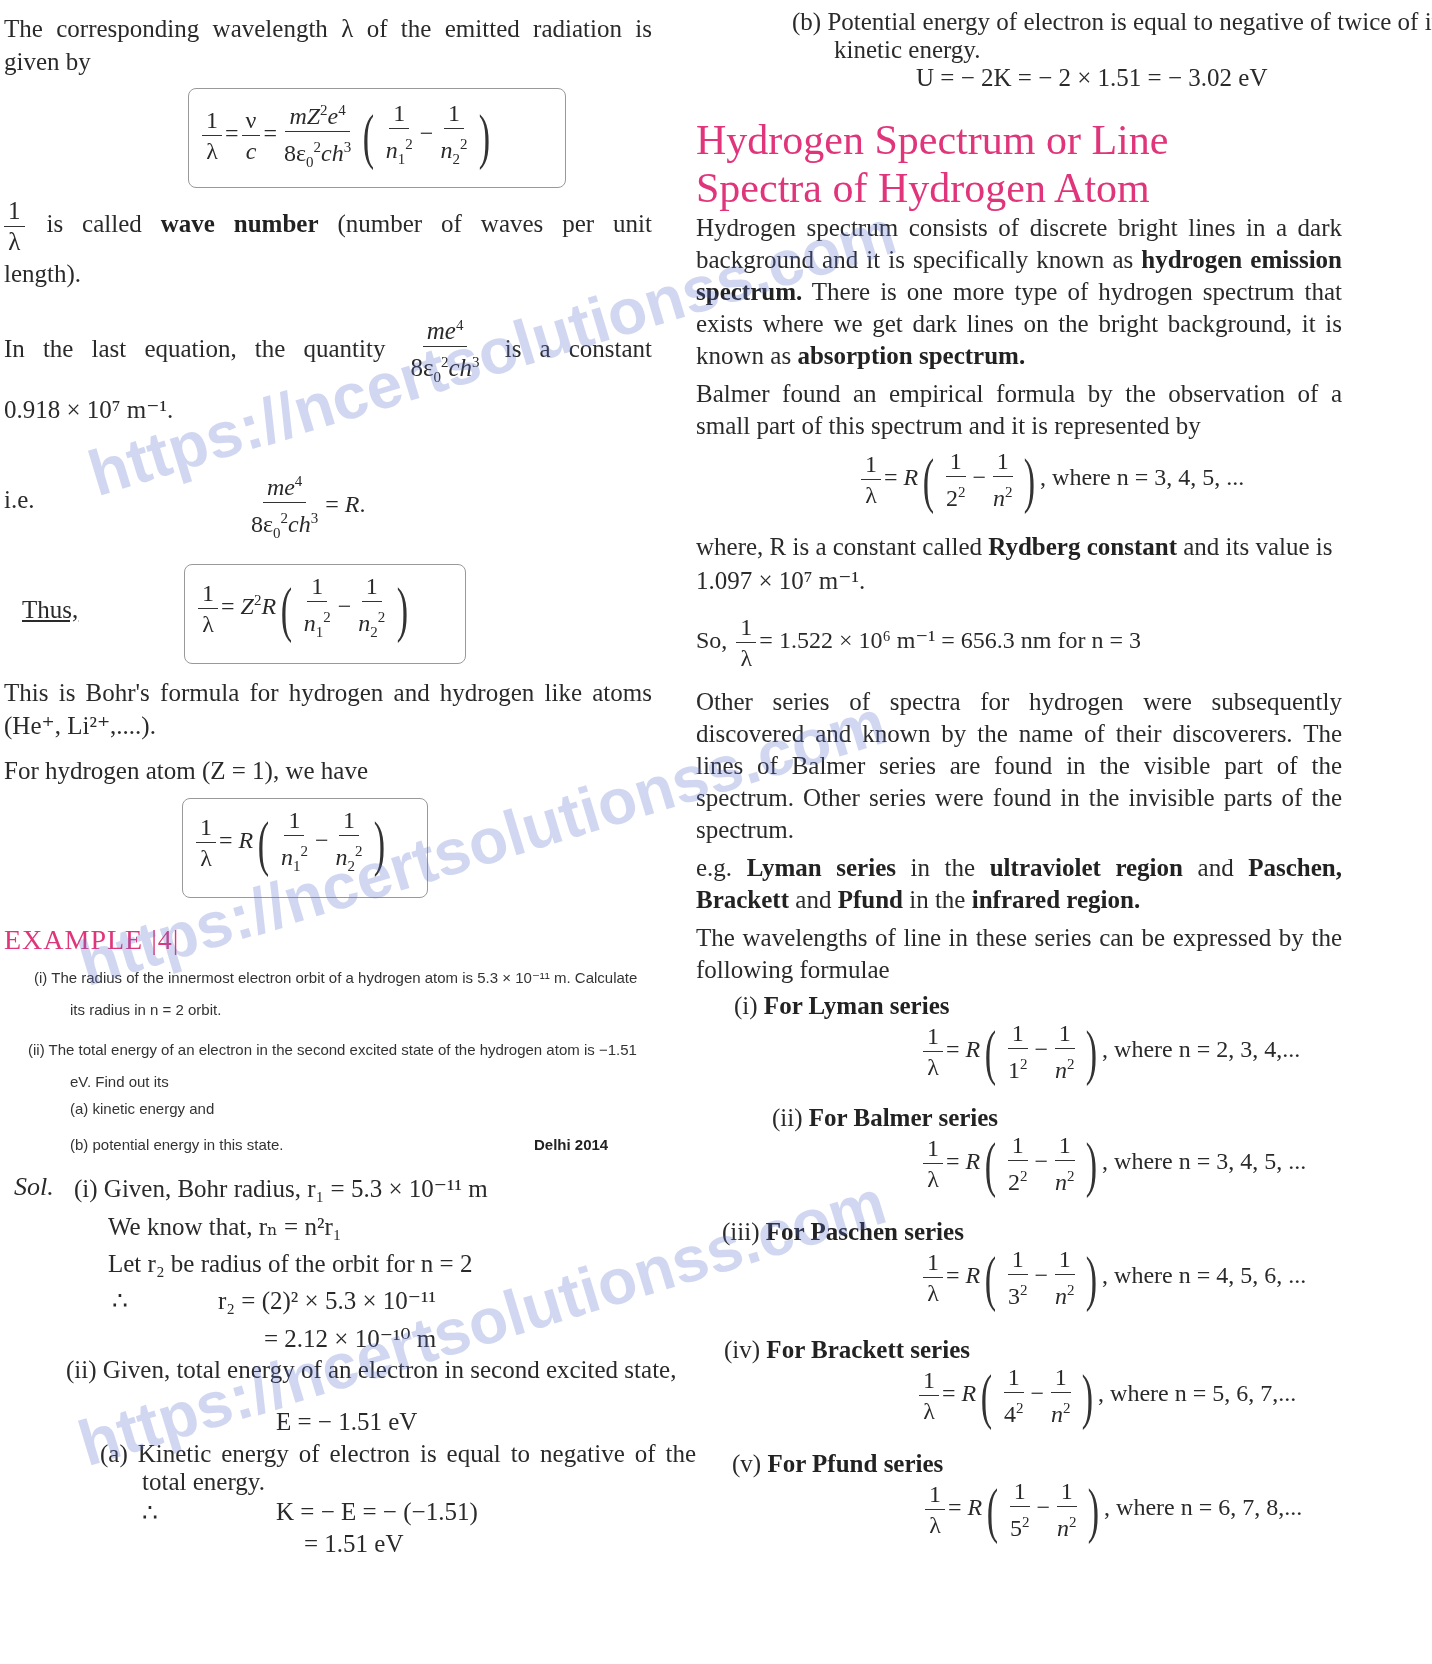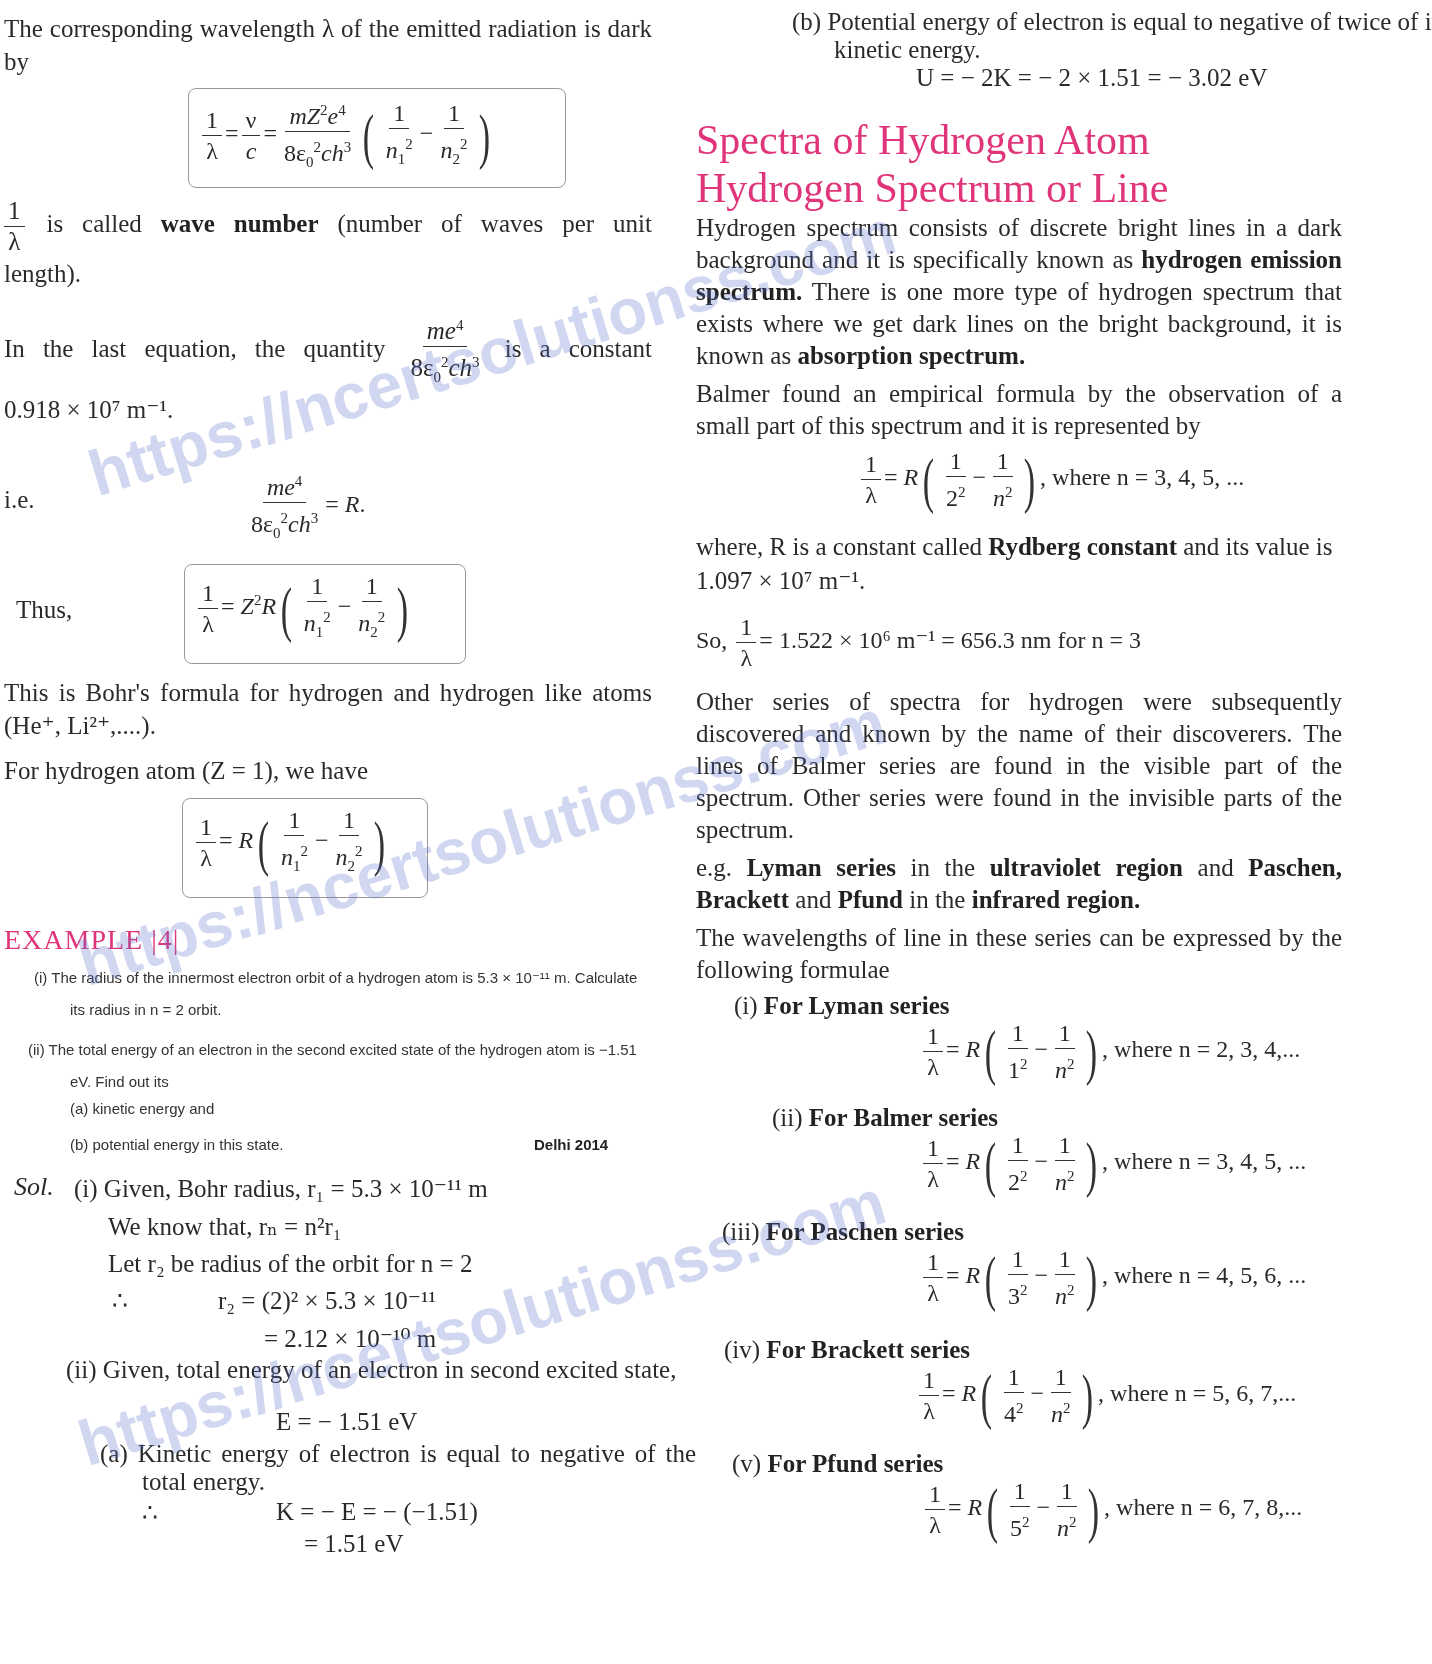--- a/index.html
+++ b/index.html
@@ -25,21 +25,21 @@
   sup, sub { font-size:15px; }
   .wm { position:absolute; font-family:"Liberation Sans","DejaVu Sans",sans-serif; font-weight:bold;
         color:rgba(90,110,200,0.28); font-size:64px; transform-origin:left top; white-space:nowrap; pointer-events:none; }
   .item { position:absolute; }
 </style>
 </head>
 <body>
 
 <div class="col left">
 
-  <p class="abs" style="top:12px;left:0;width:648px;">The corresponding wavelength λ of the emitted radiation is dark by</p>
+  <p class="abs" style="top:12px;left:0;width:648px;">The corresponding wavelength λ of the emitted radiation is given by</p>
 
   <div class="box" style="top:88px;left:184px;width:376px;height:98px;">
     <div class="eq" style="position:absolute;top:6px;left:10px;">
       <span class="frac">
           <span class="n">1</span>
           <span class="d">λ</span>
         </span>=<span class="frac">
           <span class="n">ν</span>
           <span class="d"><i>c</i></span>
         </span>=<span class="frac">
@@ -77,21 +77,21 @@
   </div>
 
   <div class="abs" style="top:486px;left:0;">i.e.</div>
   <div class="abs eq" style="top:466px;left:240px;">
     <span class="frac">
         <span class="n"><i>me</i><sup>4</sup></span>
         <span class="d">8ε<sub>0</sub><sup>2</sup><i>ch</i><sup>3</sup></span>
       </span>= <i>R</i>.
   </div>
 
-  <div class="abs" style="top:596px;left:12px;">Thus,</div>
+  <div class="abs" style="top:596px;left:18px;text-decoration:underline;">Thus,</div>
   <div class="box" style="top:564px;left:180px;width:280px;height:98px;">
     <div class="eq" style="position:absolute;top:6px;left:10px;">
       <span class="frac">
           <span class="n">1</span>
           <span class="d">λ</span>
         </span>= <i>Z</i><sup>2</sup><i>R</i><span class="paren">(</span><span class="frac">
           <span class="n">1</span>
           <span class="d"><i>n</i><sub>1</sub><sup>2</sup></span>
         </span>−<span class="frac">
           <span class="n">1</span>
@@ -144,22 +144,22 @@
   <div class="abs" style="top:1498px;left:272px;">K = − E = − (−1.51)</div>
   <div class="abs" style="top:1530px;left:300px;">= 1.51 eV</div>
 </div>
 
 <div class="col right" style="left:696px;width:726px;">
 
   <p class="abs" style="top:8px;left:96px;width:630px;padding-left:42px;text-indent:-42px;line-height:28px;text-align:left;">(b) Potential energy of electron is equal to negative of twice of its kinetic energy.</p>
   <div class="abs" style="top:64px;left:210px;margin-left:10px;">U = − 2K = − 2 × 1.51 = − 3.02 eV</div>
 
   <div class="abs heading" style="top:116px;left:0;">
+    <div>Hydrogen Spectrum or Line</div>
     <div>Spectra of Hydrogen Atom</div>
-    <div>Hydrogen Spectrum or Line</div>
   </div>
 
   <p class="abs" style="top:212px;left:0;width:646px;line-height:32px;">
     <span>Hydrogen spectrum consists of discrete bright lines in a dark background and it is specifically known as</span>
     <b>hydrogen emission spectrum.</b>
     <span>There is one more type of hydrogen spectrum that exists where we get dark lines on the bright background, it is known as</span>
     <b>absorption spectrum.</b>
   </p>
 
   <p class="abs" style="top:378px;left:0;width:646px;line-height:32px;">Balmer found an empirical formula by the observation of a small part of this spectrum and it is represented by</p>

